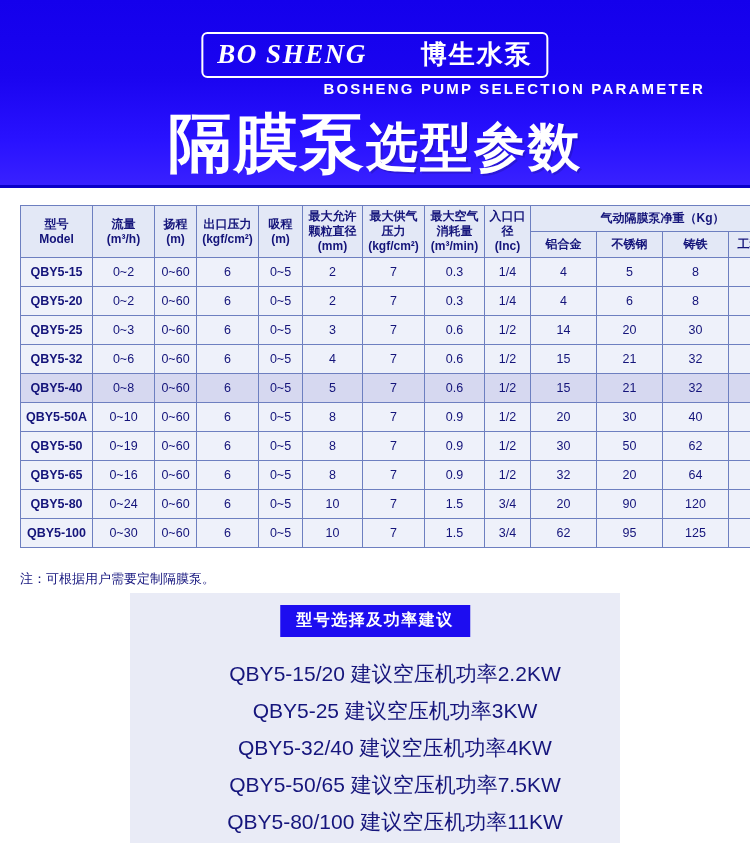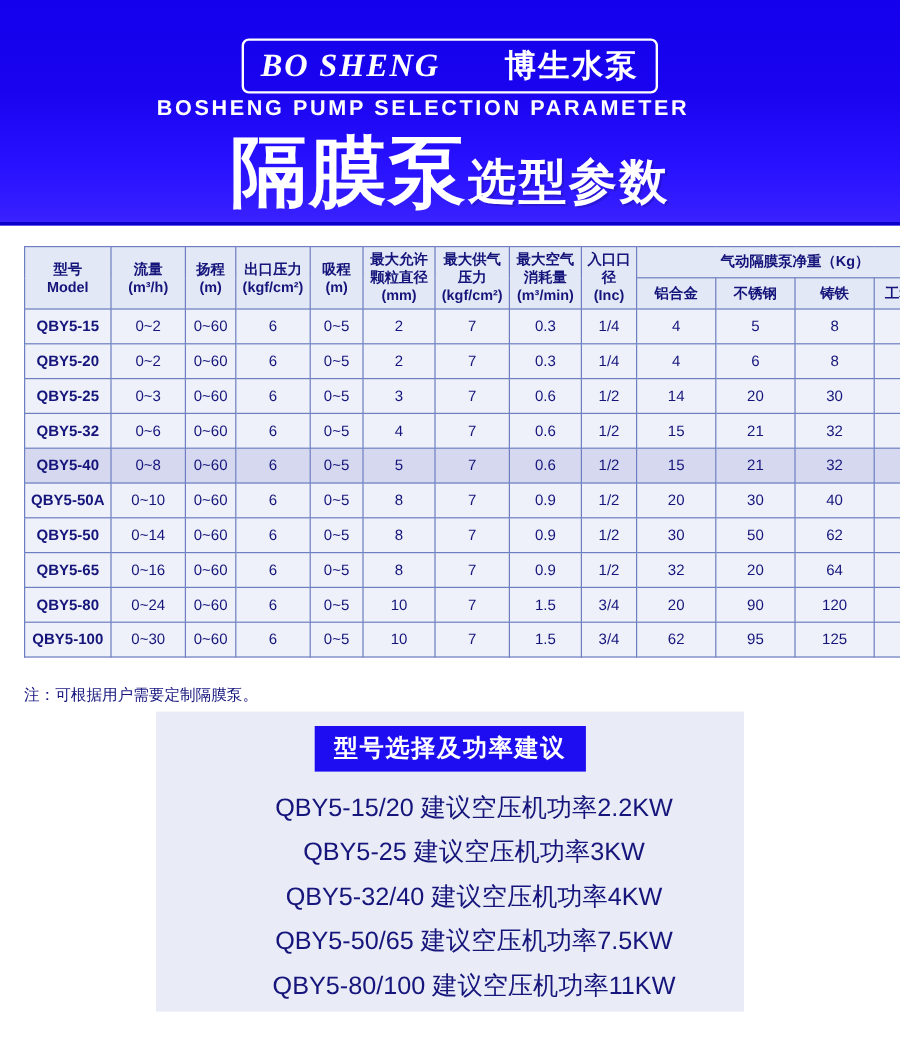--- a/index.html
+++ b/index.html
@@ -66,43 +66,43 @@
     color: #ffffff;
     font-weight: bold;
     font-size: 26px;
     letter-spacing: 2px;
   }
   .banner-sub {
     position: absolute;
     top: 80px;
     left: 0;
     width: 705px;
-    text-align: center;
-    color: #ffffff;
-    font-size: 18px;
+    text-align: right;
+    color: #ffffff;
+    font-size: 15px;
     letter-spacing: 2.2px;
     font-weight: bold;
   }
   .banner-title {
     position: absolute;
     top: 100px;
     left: 0;
     width: 750px;
     text-align: center;
     white-space: nowrap;
   }
   .banner-title .t1 {
     color: #ffffff;
     font-size: 64px;
     font-weight: bold;
     letter-spacing: 2px;
   }
   .banner-title .t2 {
     color: #ffffff;
-    font-size: 40px;
+    font-size: 52px;
     font-weight: bold;
     letter-spacing: 2px;
     text-shadow: 2px 2px 0 rgba(0,0,0,0.15);
   }
 
   
   .table-wrap {
     position: absolute;
     left: 20px;
     top: 205px;
@@ -156,21 +156,21 @@
     height: 250px;
     background: #e9ebf6;
   }
   .rec-title {
     position: absolute;
     left: 50%;
     top: 12px;
     transform: translateX(-50%);
     background: #1d0df0;
     color: #ffffff;
-    font-size: 20px;
+    font-size: 16px;
     font-weight: bold;
     letter-spacing: 1.5px;
     padding: 5px 16px 6px 16px;
     white-space: nowrap;
   }
   .rec-list {
     position: absolute;
     top: 62px;
     left: 0;
     width: 490px;
@@ -352,21 +352,21 @@
             <td>7</td>
             <td>0.9</td>
             <td>1/2</td>
             <td>20</td>
             <td>30</td>
             <td>40</td>
             <td>/</td>
           </tr>
           <tr>
             <td class="model-cell">QBY5-50</td>
-            <td>0~14</td>
+            <td>0~19</td>
             <td>0~60</td>
             <td>6</td>
             <td>0~5</td>
             <td>8</td>
             <td>7</td>
             <td>0.9</td>
             <td>1/2</td>
             <td>30</td>
             <td>50</td>
             <td>62</td>

